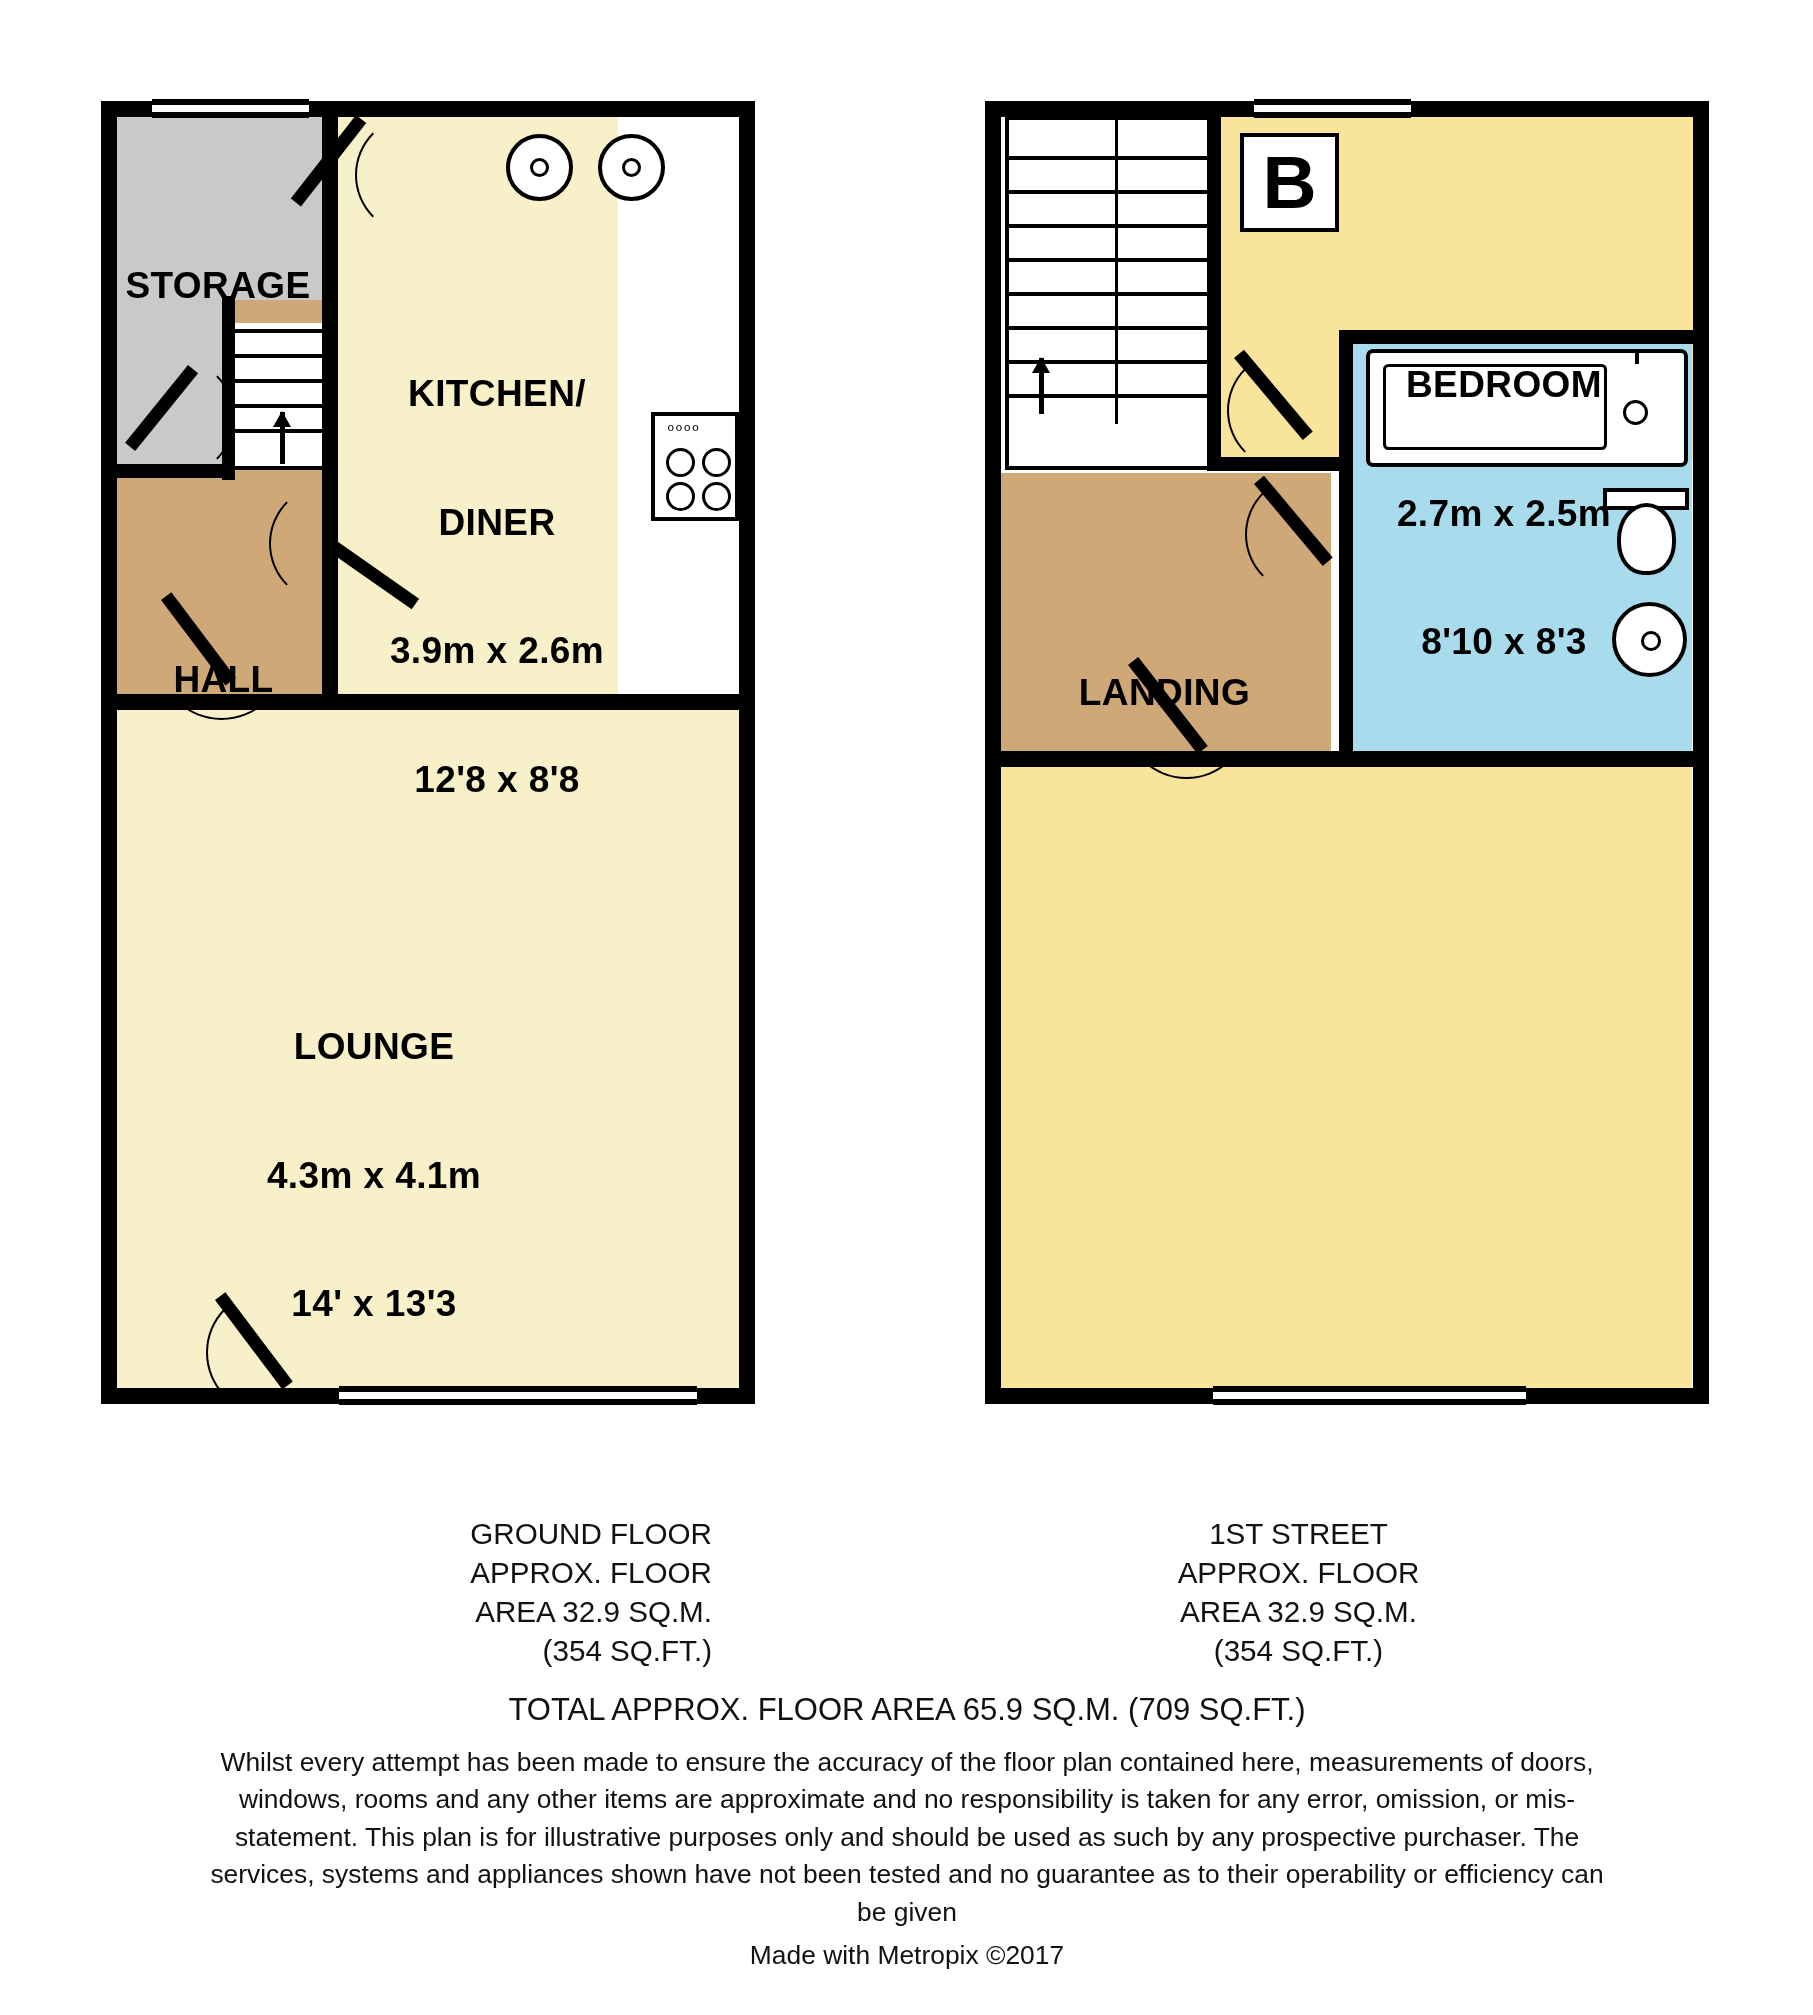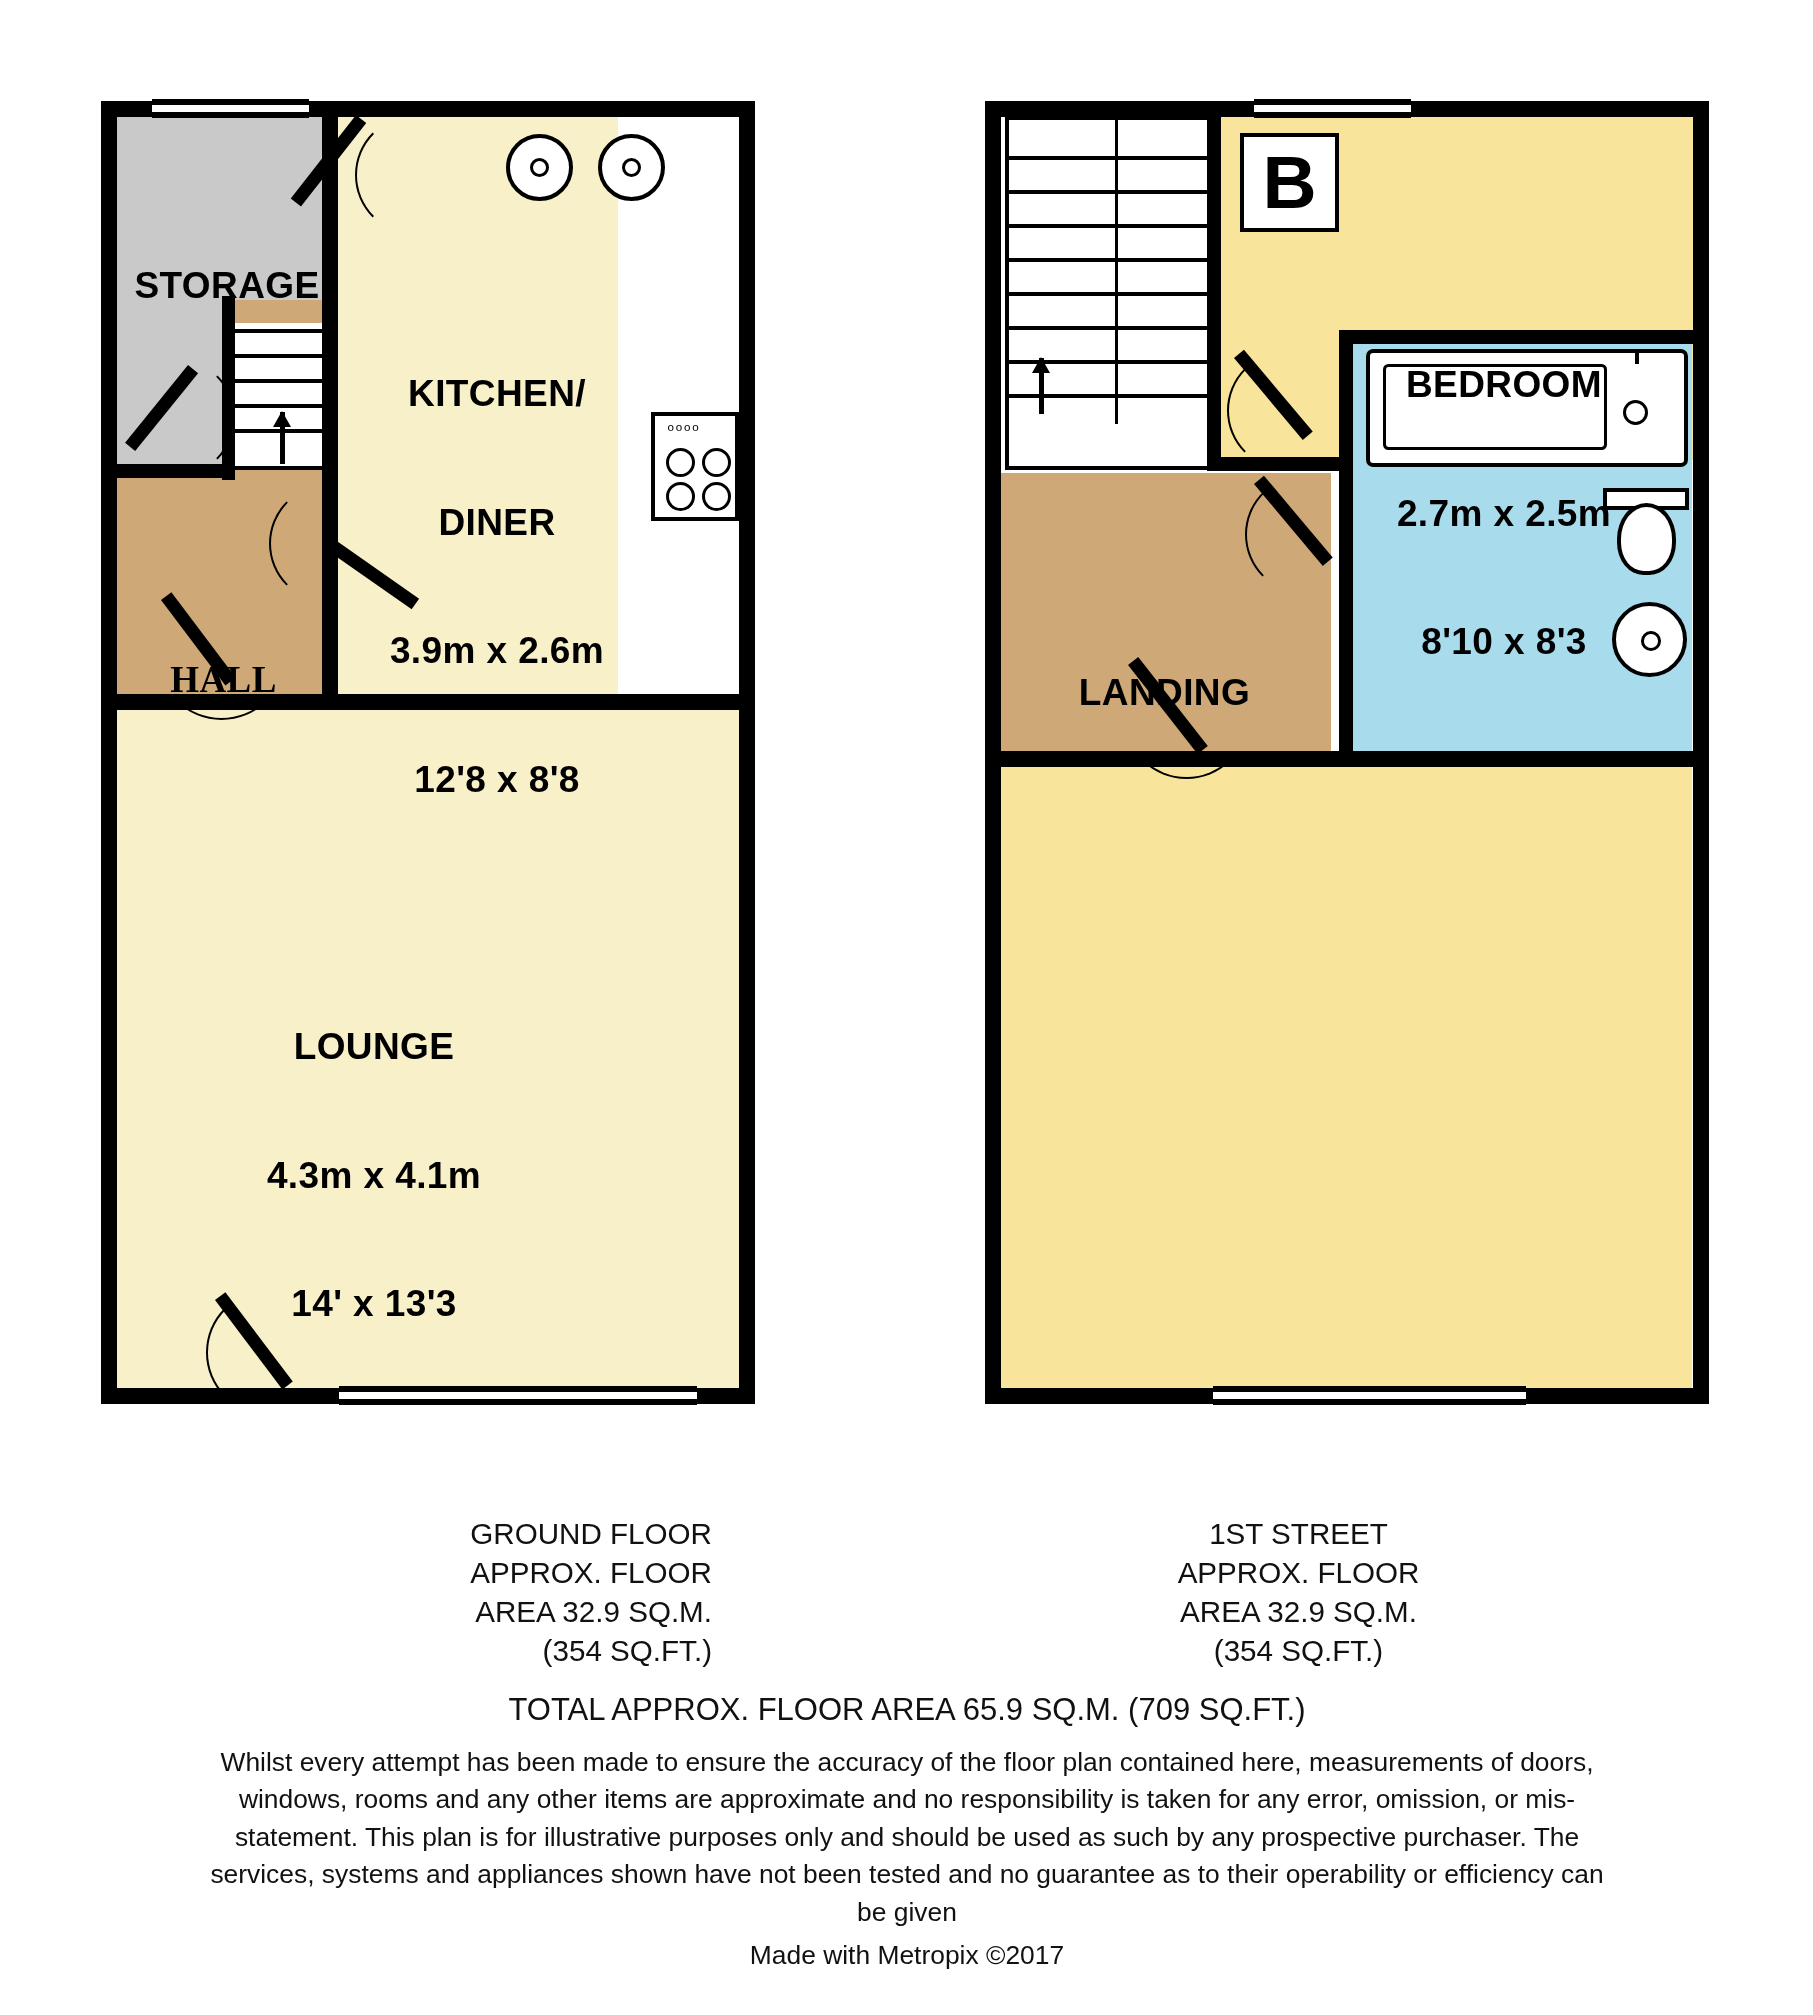--- a/index.html
+++ b/index.html
@@ -281,32 +281,32 @@
 
     <div class="door-arc" style="left:269px; top:484px; width:115px; height:115px; border-top-color:transparent; border-right-color:transparent; border-bottom-color:transparent;"></div>
     <div class="door-leaf" style="left:324px; top:548px; width:12.5px; height:107px; transform:rotate(-55deg);"></div>
 
     <div class="door-arc" style="left:157px; top:591px; width:125px; height:125px; border-top-color:transparent; border-right-color:transparent; border-left-color:transparent;"></div>
     <div class="door-leaf" style="left:161px; top:600px; width:12.5px; height:107px; transform:rotate(-37deg);"></div>
 
     <div class="door-arc" style="left:206px; top:1290px; width:121px; height:121px; border-top-color:transparent; border-right-color:transparent; border-bottom-color:transparent;"></div>
     <div class="door-leaf" style="left:215px; top:1300px; width:12.5px; height:112px; transform:rotate(-37deg);"></div>
 
-    <div class="label" style="left:97px; top:179px; width:260px; font-size:37px;">
+    <div class="label" style="left:88px; top:179px; width:260px; font-size:37px;">
       <span class="name">STORAGE</span>
     </div>
 
     <div class="label" style="left:349px; top:287px; width:296px; font-size:37px;">
       <span class="name">KITCHEN/</span>
       <span class="name">DINER</span>
       <span class="dim">3.9m x 2.6m</span>
       <span class="dim">12'8 x 8'8</span>
     </div>
 
-    <div class="label" style="left:125px; top:573px; width:197px; font-size:37px;font-family:Liberation Serif, serif;">
+    <div class="label" style="left:125px; top:573px; width:197px; font-size:37px;">
       <span class="name">HALL</span>
     </div>
 
     <div class="label" style="left:204px; top:940px; width:340px; font-size:37px;">
       <span class="name">LOUNGE</span>
       <span class="dim">4.3m x 4.1m</span>
       <span class="dim">14' x 13'3</span>
     </div>
   </div>
 

